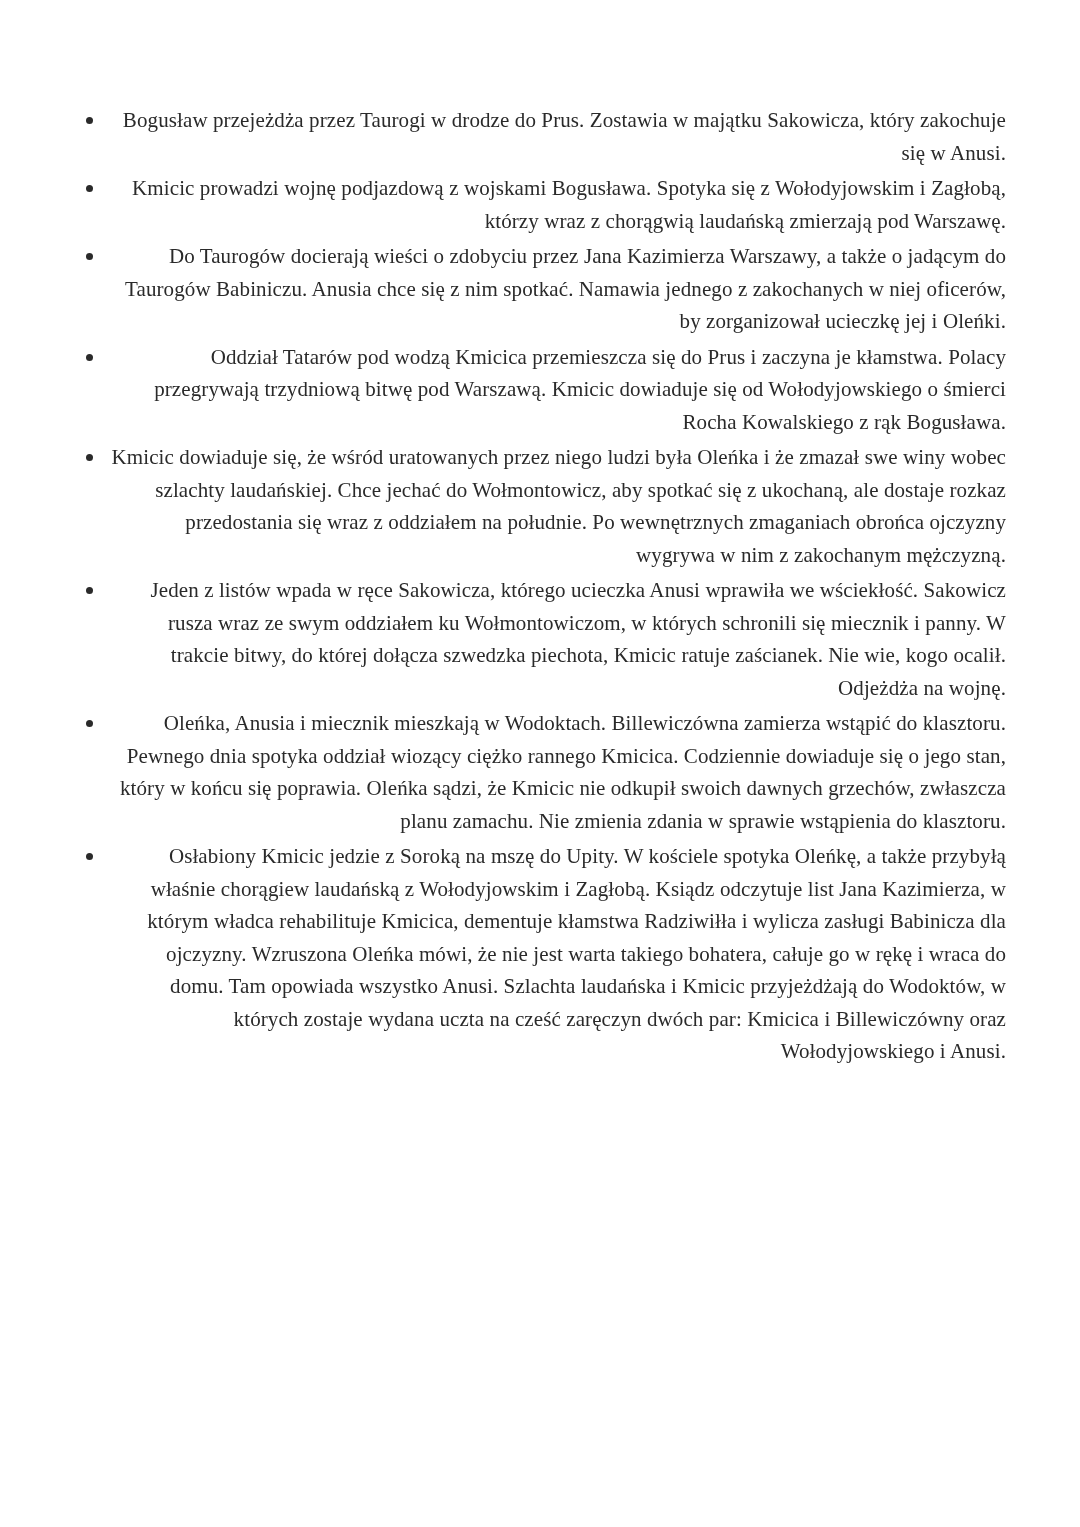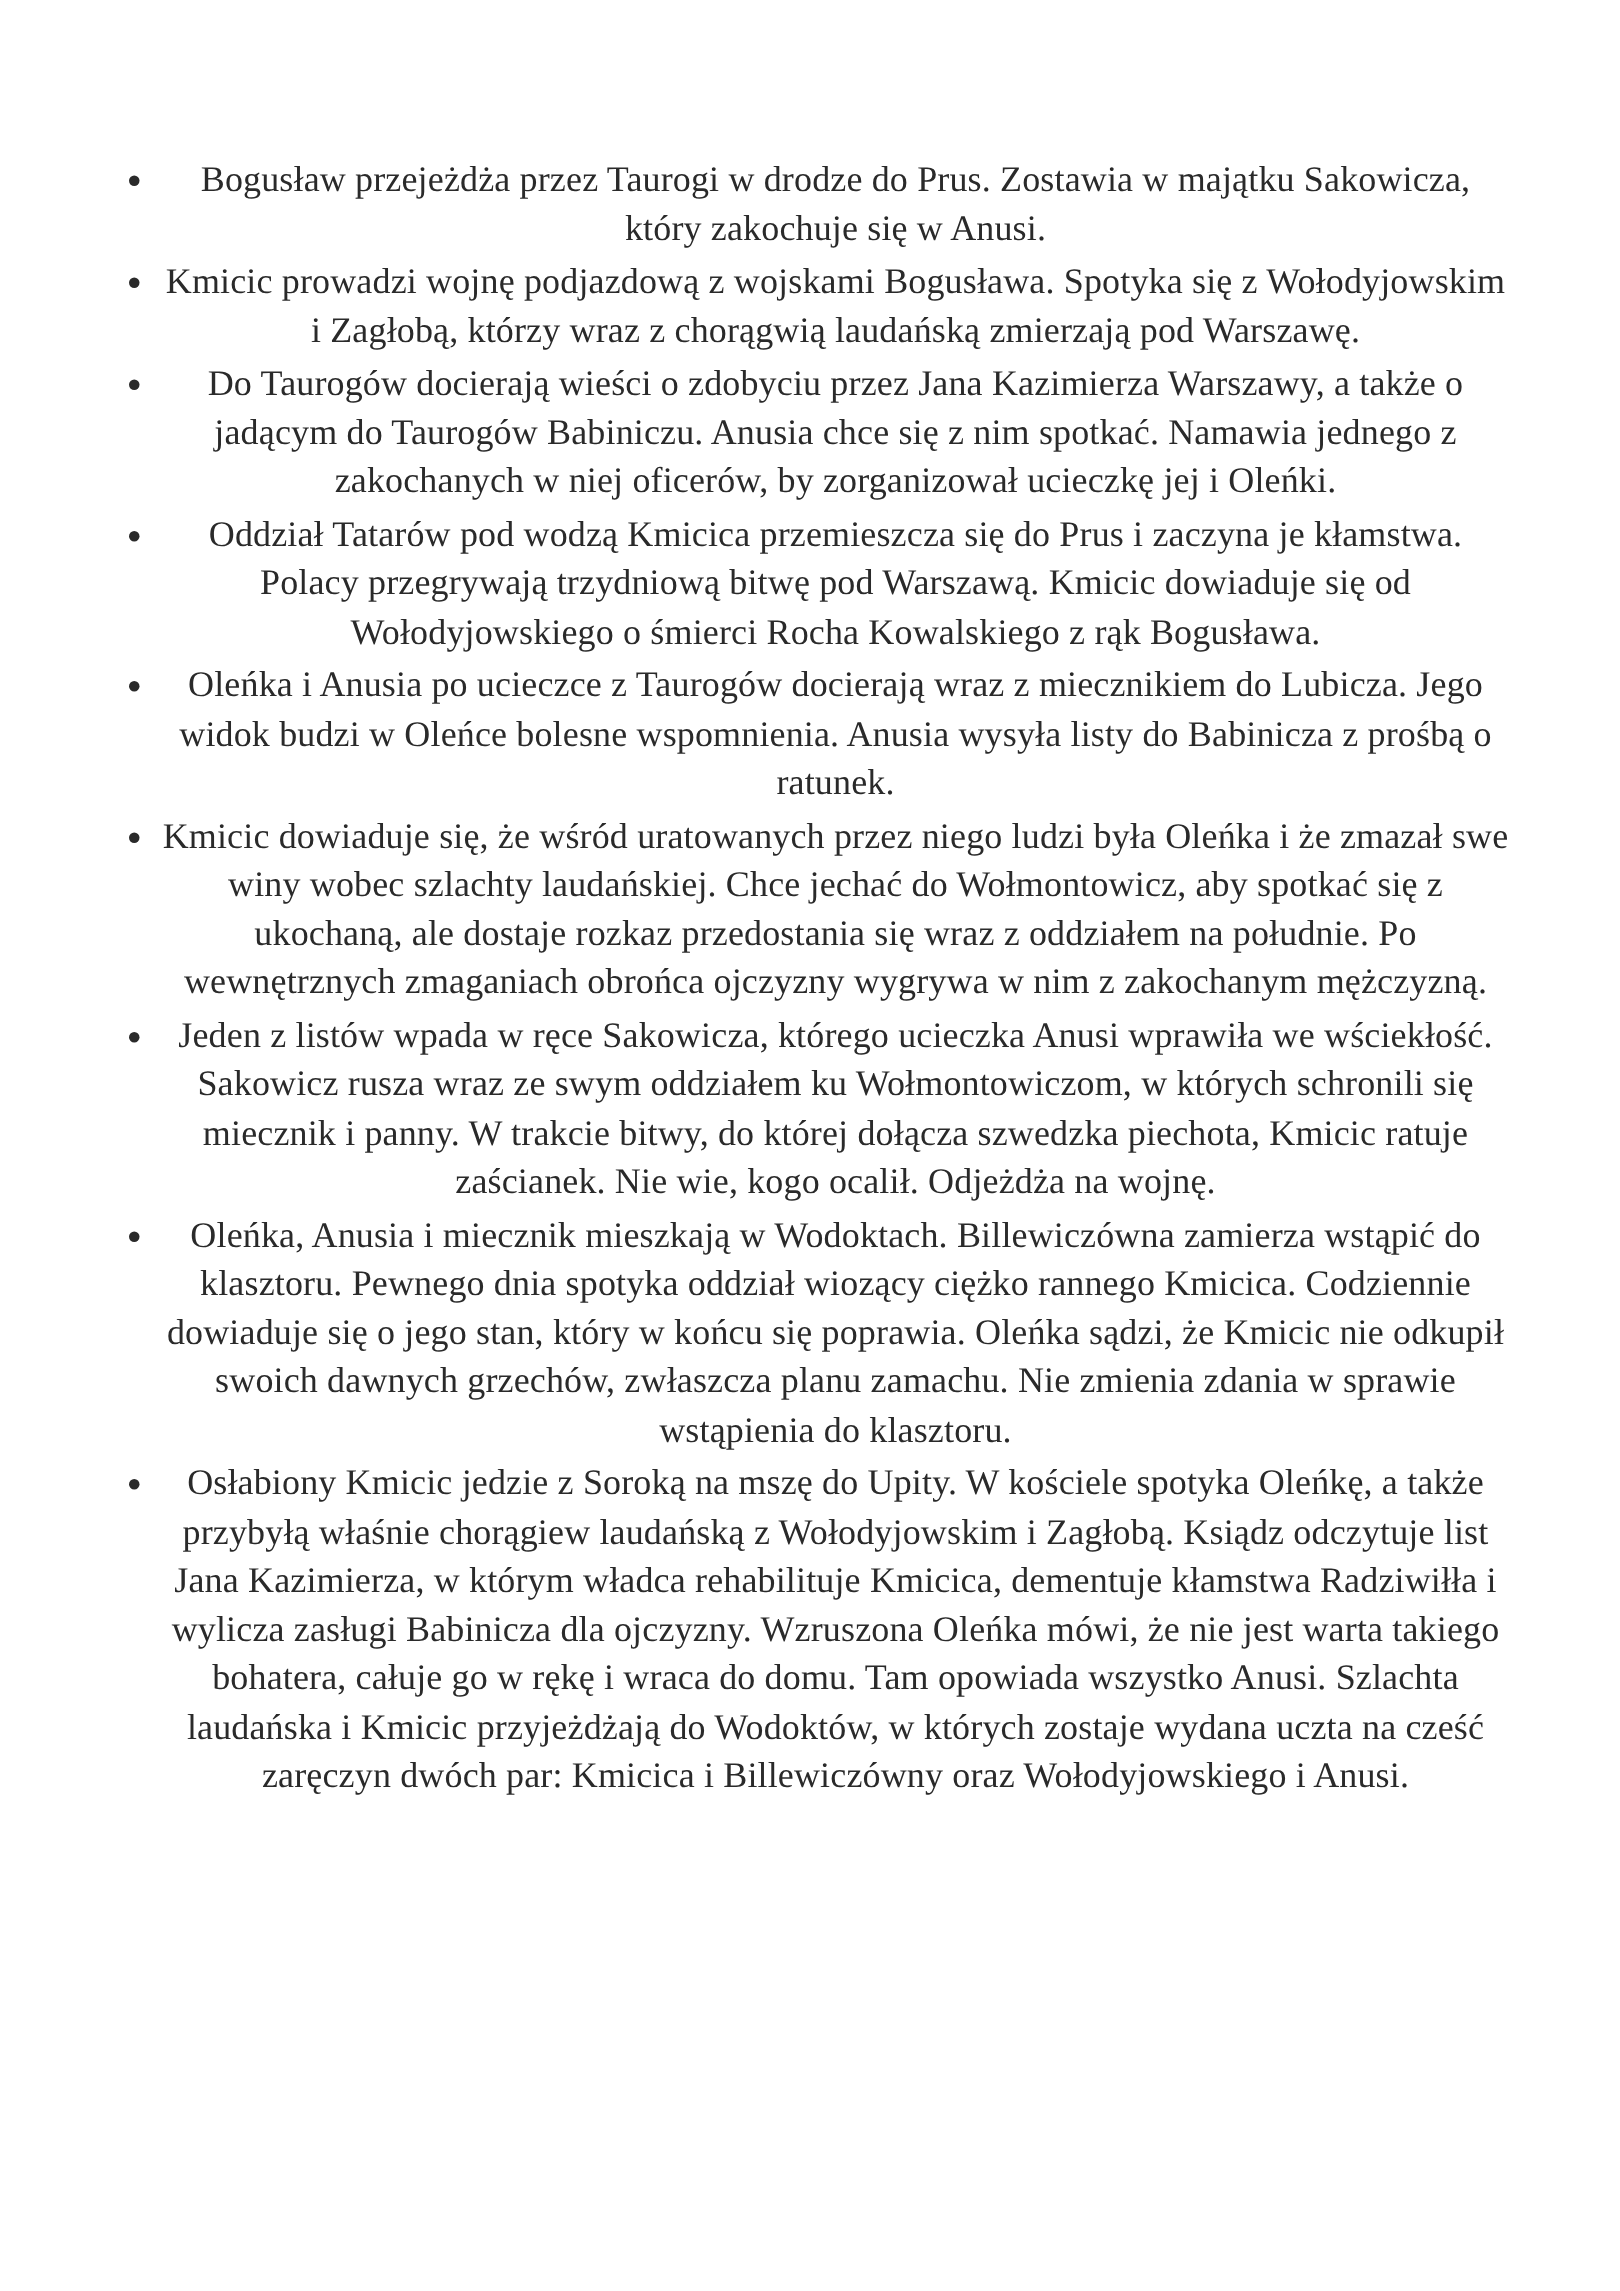--- a/index.html
+++ b/index.html
@@ -23,24 +23,24 @@
   }
   ul.summary-list {
     margin: 0;
     padding: 0;
     list-style: none;
   }
   ul.summary-list > li.item {
     position: relative;
     padding-left: 24px;
     margin: 0 0 3px 0;
-    font-size: 24px;
+    font-size: 21px;
     line-height: 32.5px;
     letter-spacing: 0.1px;
-    text-align: center;
+    text-align: right;
     color: #2a2a2a;
   }
   ul.summary-list > li.item::before {
     content: "";
     position: absolute;
     left: 2px;
     top: 13px;
     width: 7px;
     height: 7px;
     border-radius: 50%;
@@ -49,19 +49,18 @@
 </style>
 </head>
 <body>
 
 <div class="page">
   <ul class="summary-list">
       <li class="item">Bogusław przejeżdża przez Taurogi w drodze do Prus. Zostawia w majątku Sakowicza, który zakochuje się w Anusi.</li>
       <li class="item">Kmicic prowadzi wojnę podjazdową z wojskami Bogusława. Spotyka się z Wołodyjowskim i Zagłobą, którzy wraz z chorągwią laudańską zmierzają pod Warszawę.</li>
       <li class="item">Do Taurogów docierają wieści o zdobyciu przez Jana Kazimierza Warszawy, a także o jadącym do Taurogów Babiniczu. Anusia chce się z nim spotkać. Namawia jednego z zakochanych w niej oficerów, by zorganizował ucieczkę jej i Oleńki.</li>
       <li class="item">Oddział Tatarów pod wodzą Kmicica przemieszcza się do Prus i zaczyna je kłamstwa. Polacy przegrywają trzydniową bitwę pod Warszawą. Kmicic dowiaduje się od Wołodyjowskiego o śmierci Rocha Kowalskiego z rąk Bogusława.</li>
-      <li class="item">Oleńka i Anusia po ucieczce z Taurogów docierają wraz z miecznikiem do Lubicza. Jego widok budzi w Oleńce bolesne wspomnienia. Anusia wysyła listy do Babinicza z prośbą o ratunek.</li>
       <li class="item">Kmicic dowiaduje się, że wśród uratowanych przez niego ludzi była Oleńka i że zmazał swe winy wobec szlachty laudańskiej. Chce jechać do Wołmontowicz, aby spotkać się z ukochaną, ale dostaje rozkaz przedostania się wraz z oddziałem na południe. Po wewnętrznych zmaganiach obrońca ojczyzny wygrywa w nim z zakochanym mężczyzną.</li>
       <li class="item">Jeden z listów wpada w ręce Sakowicza, którego ucieczka Anusi wprawiła we wściekłość. Sakowicz rusza wraz ze swym oddziałem ku Wołmontowiczom, w których schronili się miecznik i panny. W trakcie bitwy, do której dołącza szwedzka piechota, Kmicic ratuje zaścianek. Nie wie, kogo ocalił. Odjeżdża na wojnę.</li>
       <li class="item">Oleńka, Anusia i miecznik mieszkają w Wodoktach. Billewiczówna zamierza wstąpić do klasztoru. Pewnego dnia spotyka oddział wiozący ciężko rannego Kmicica. Codziennie dowiaduje się o jego stan, który w końcu się poprawia. Oleńka sądzi, że Kmicic nie odkupił swoich dawnych grzechów, zwłaszcza planu zamachu. Nie zmienia zdania w sprawie wstąpienia do klasztoru.</li>
       <li class="item">Osłabiony Kmicic jedzie z Soroką na mszę do Upity. W kościele spotyka Oleńkę, a także przybyłą właśnie chorągiew laudańską z Wołodyjowskim i Zagłobą. Ksiądz odczytuje list Jana Kazimierza, w którym władca rehabilituje Kmicica, dementuje kłamstwa Radziwiłła i wylicza zasługi Babinicza dla ojczyzny. Wzruszona Oleńka mówi, że nie jest warta takiego bohatera, całuje go w rękę i wraca do domu. Tam opowiada wszystko Anusi. Szlachta laudańska i Kmicic przyjeżdżają do Wodoktów, w których zostaje wydana uczta na cześć zaręczyn dwóch par: Kmicica i Billewiczówny oraz Wołodyjowskiego i Anusi.</li>
     </ul>
 </div>
 
 </body></html>

